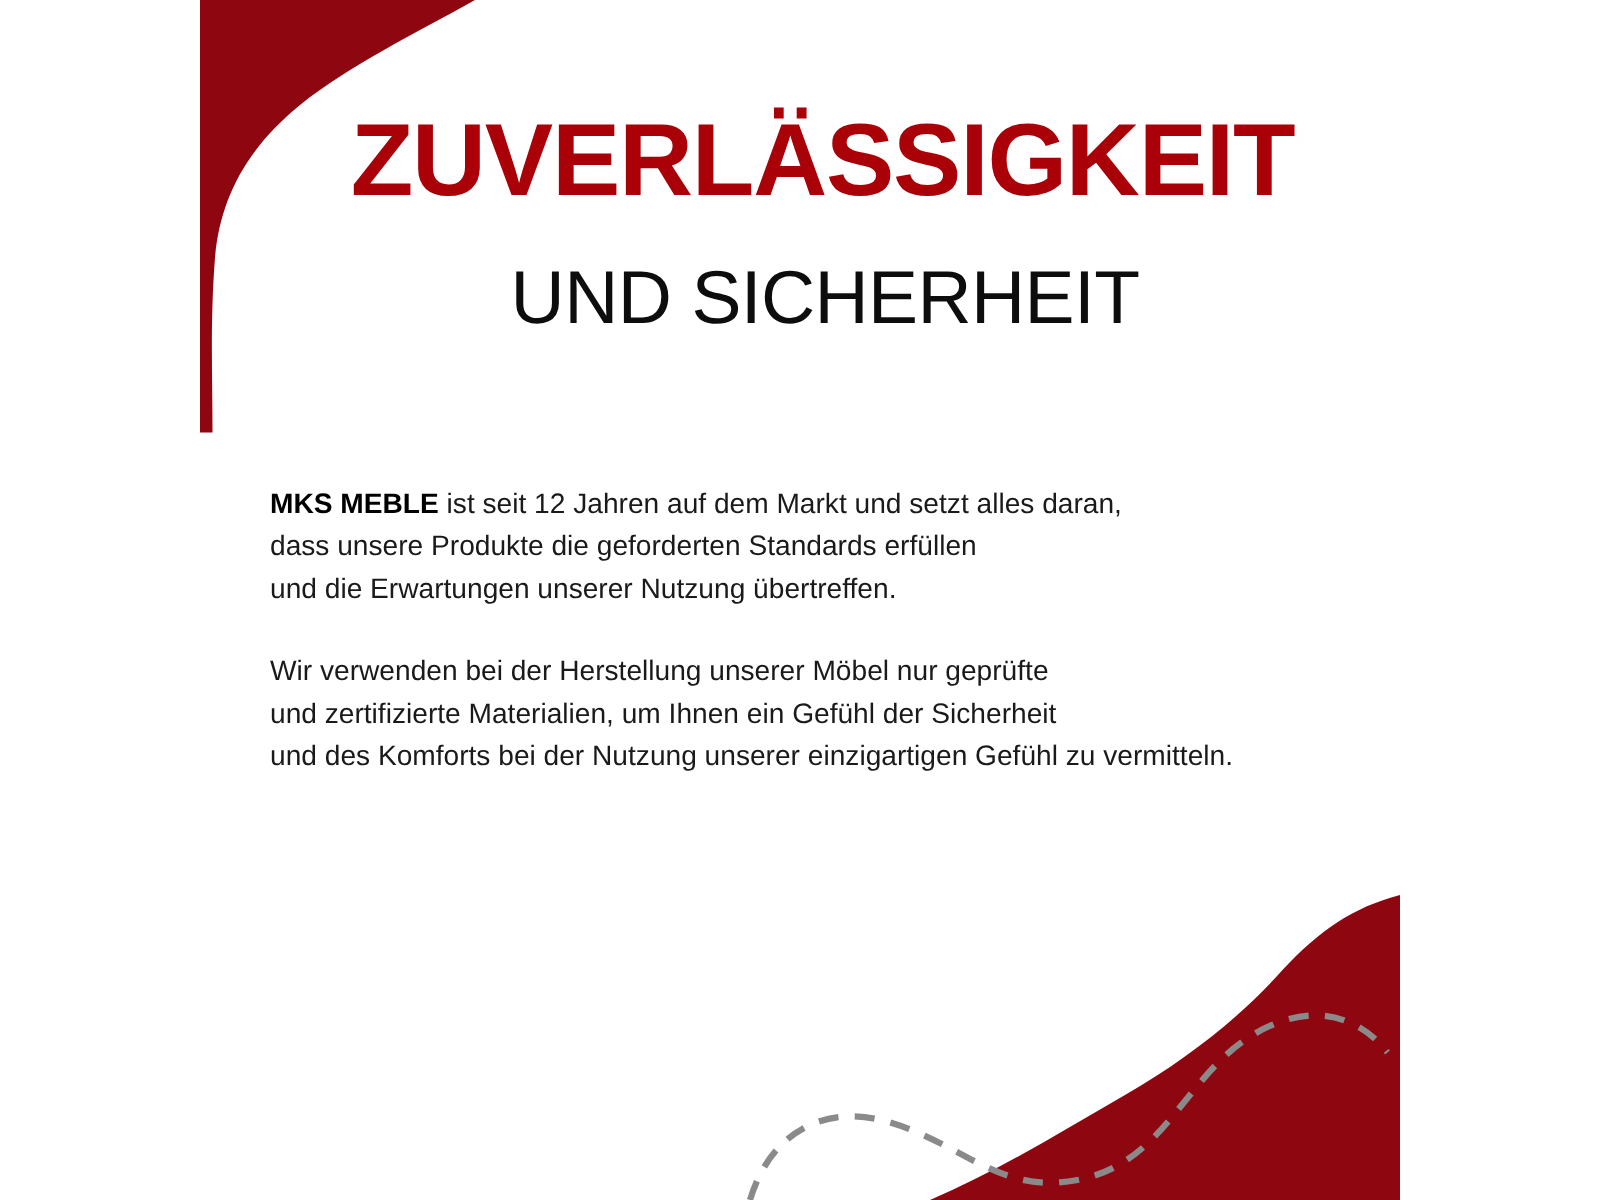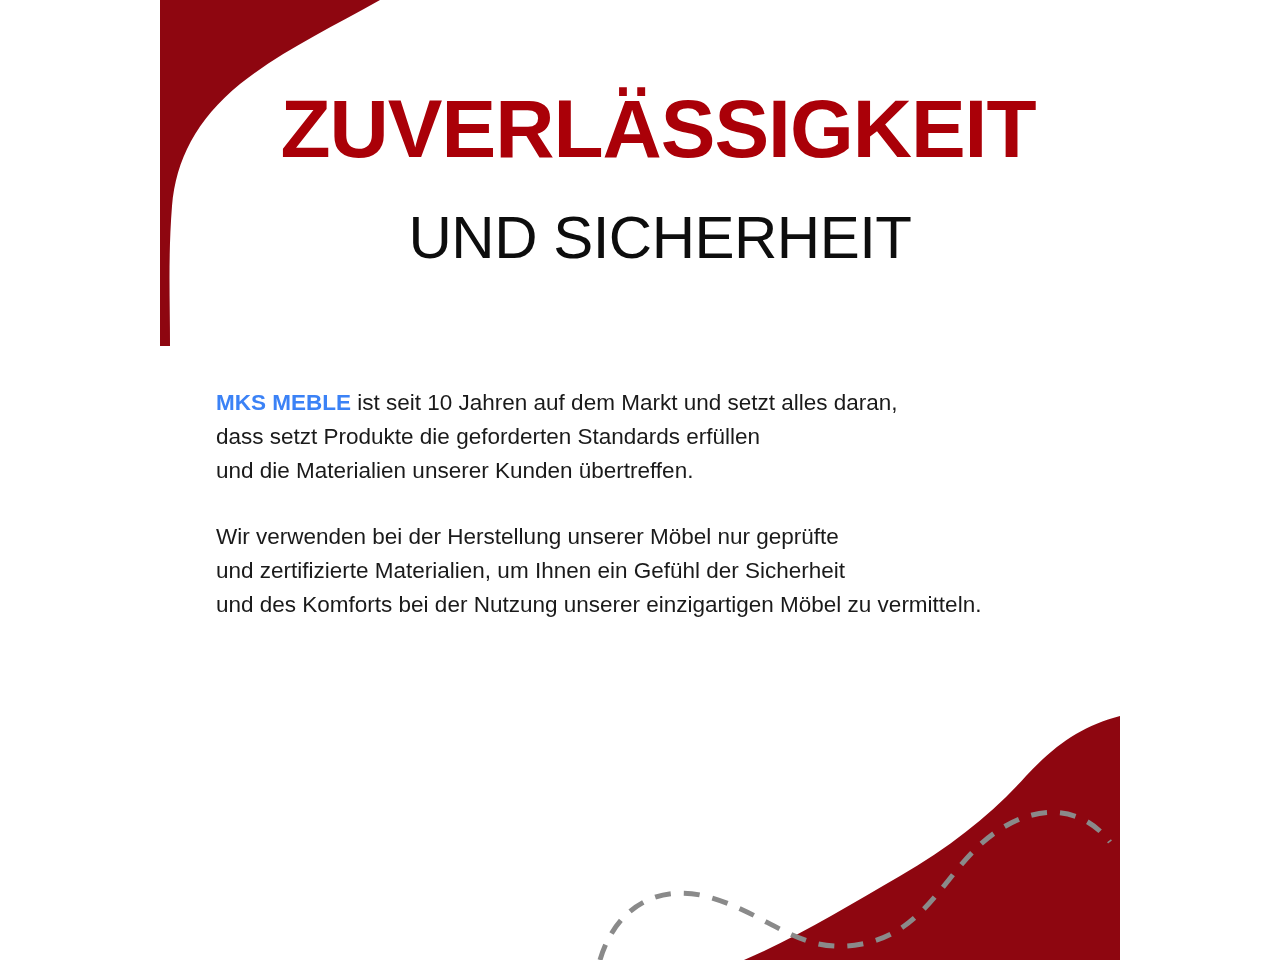--- a/index.html
+++ b/index.html
@@ -77,21 +77,21 @@
     font-size: 22.5px;
     line-height: 34px;
     color: #1a1a1a;
     margin: 0;
   }
   .para + .para {
     margin-top: 32px;
   }
   .para .lead {
     font-weight: bold;
-    color: #3b82f6;
+    color: #000000;
   }
   .para .line {
     display: block;
     white-space: nowrap;
   }
 </style>
 </head>
 <body>
 
 <div id="page">
@@ -106,26 +106,26 @@
   </svg>
 
   <div class="headings">
     <h1 class="title-main">ZUVERLÄSSIGKEIT</h1>
     <h2 class="title-sub">UND SICHERHEIT</h2>
   </div>
 
   <div class="body-copy">
 
     <p class="para">
-      <span class="line"><span class="lead">MKS MEBLE</span><span> ist seit 10 Jahren auf dem Markt und setzt alles daran,</span></span>
-      <span class="line">dass setzt Produkte die geforderten Standards erfüllen</span>
-      <span class="line">und die Materialien unserer Kunden übertreffen.</span>
+      <span class="line"><span class="lead">MKS MEBLE</span><span> ist seit 12 Jahren auf dem Markt und setzt alles daran,</span></span>
+      <span class="line">dass unsere Produkte die geforderten Standards erfüllen</span>
+      <span class="line">und die Erwartungen unserer Nutzung übertreffen.</span>
     </p>
 
     <p class="para">
       <span class="line">Wir verwenden bei der Herstellung unserer Möbel nur geprüfte</span>
       <span class="line">und zertifizierte Materialien, um Ihnen ein Gefühl der Sicherheit</span>
-      <span class="line">und des Komforts bei der Nutzung unserer einzigartigen Möbel zu vermitteln.</span>
+      <span class="line">und des Komforts bei der Nutzung unserer einzigartigen Gefühl zu vermitteln.</span>
     </p>
 
   </div>
 
 </div>
 
 </body></html>

